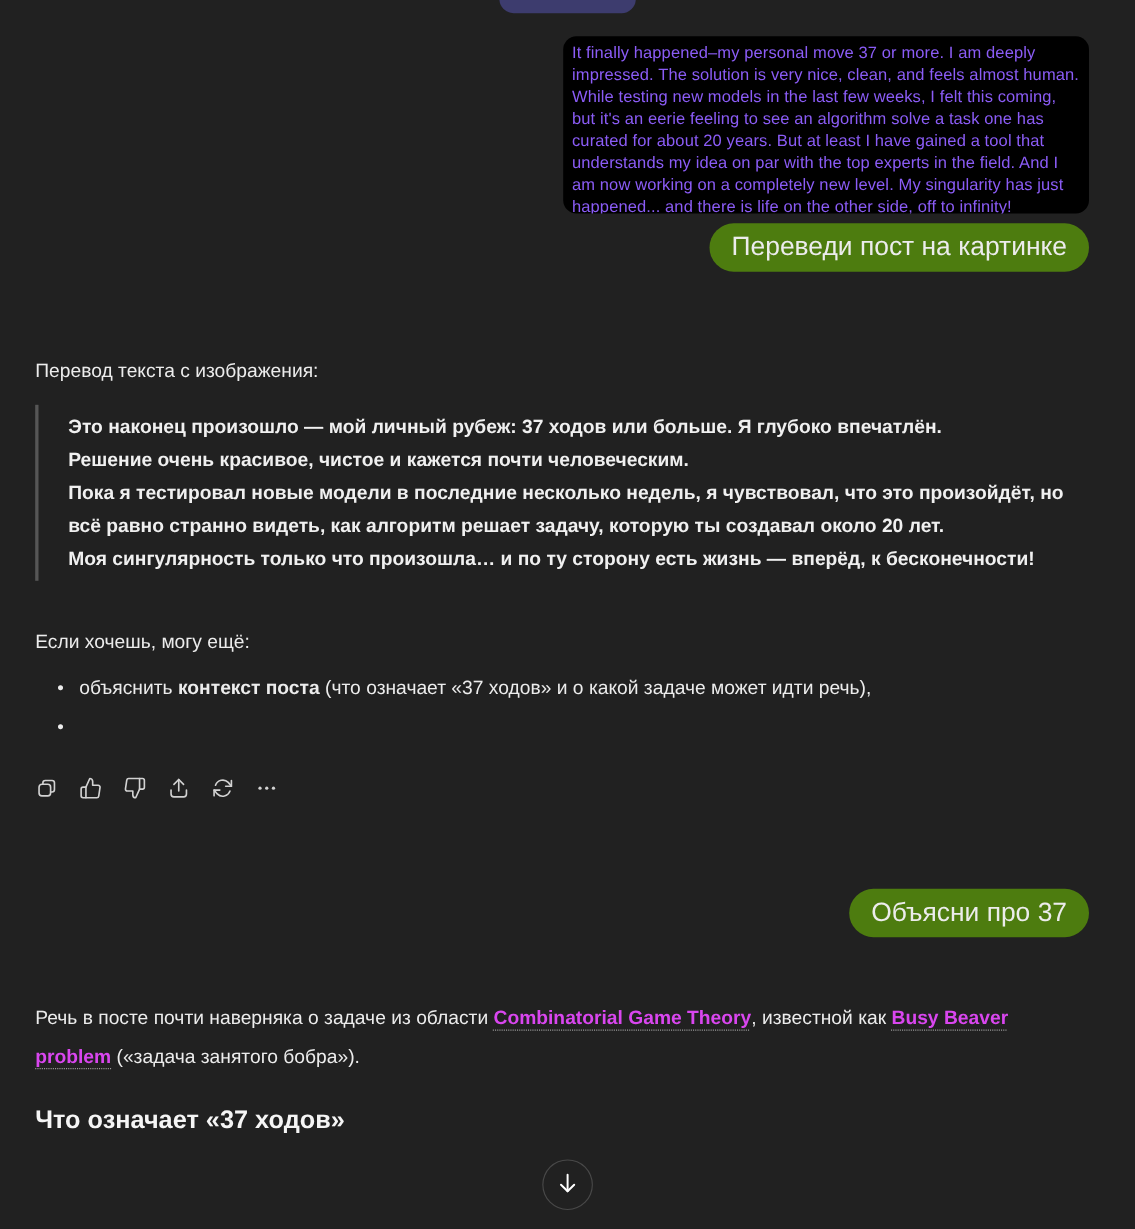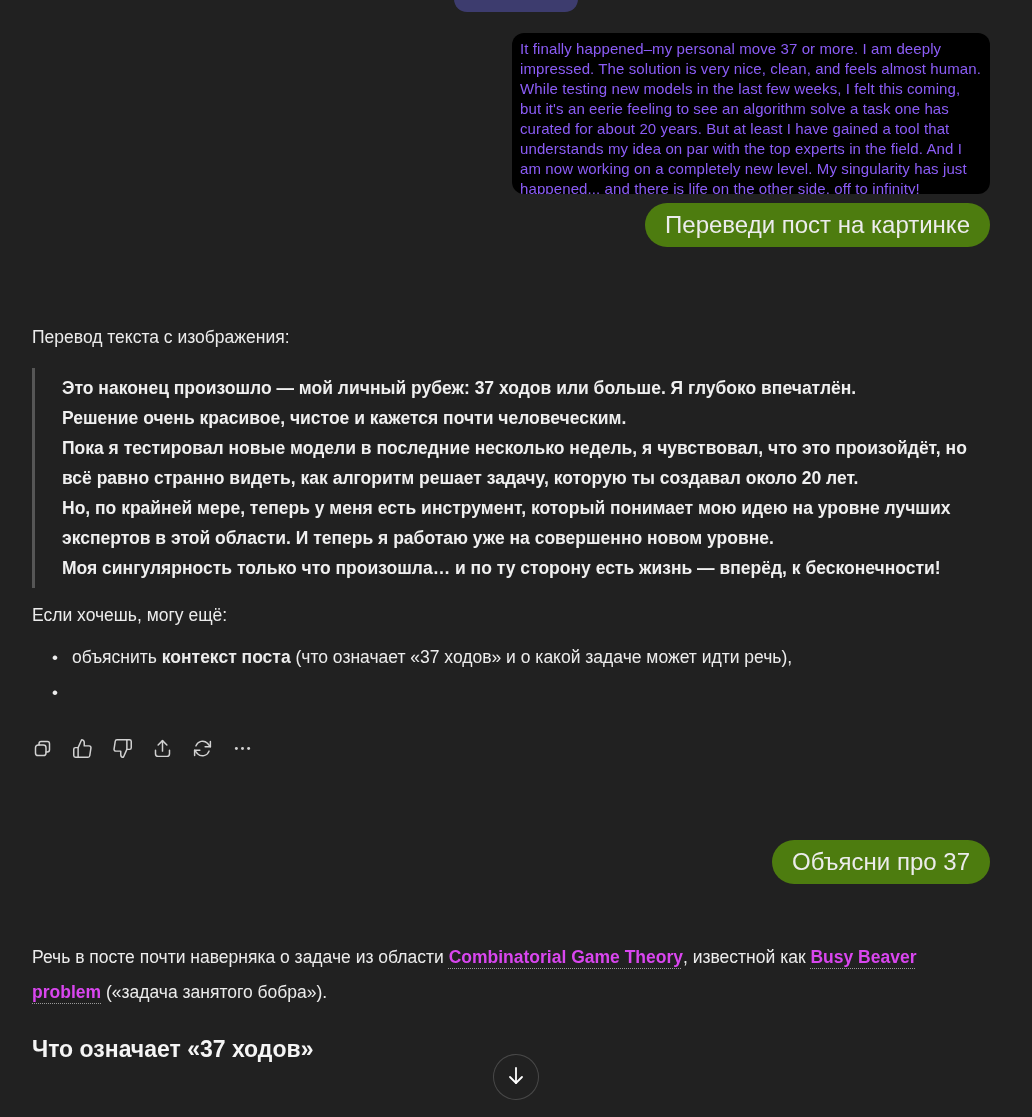--- a/index.html
+++ b/index.html
@@ -64,21 +64,21 @@
     border-left: 3px solid #565656;
     padding: 5px 0 5px 27px;
   }
   .quote-line {
     font-size: 17.5px;
     font-weight: 700;
     line-height: 30px;
     color: #f0f0f0;
   }
   .assistant-followup {
-    margin-top: 14px;
+    margin-top: 42px;
     font-size: 17.5px;
     line-height: 26px;
   }
   ul.options {
     margin-top: 12px;
     list-style: none;
   }
   ul.options li {
     display: flex;
     font-size: 17.5px;
@@ -157,21 +157,20 @@
     </div>
     <div class="user-bubble bubble-1">Переведи пост на картинке</div>
   </div>
 
   <div class="assistant-intro">Перевод текста с изображения:</div>
 
   <blockquote class="quote">
     <div class="quote-line">Это наконец произошло — мой личный рубеж: 37 ходов или больше. Я глубоко впечатлён.</div>
     <div class="quote-line">Решение очень красивое, чистое и кажется почти человеческим.</div>
     <div class="quote-line">Пока я тестировал новые модели в последние несколько недель, я чувствовал, что это произойдёт, но всё равно странно видеть, как алгоритм решает задачу, которую ты создавал около 20 лет.</div>
-    <div class="quote-line">Но, по крайней мере, теперь у меня есть инструмент, который понимает мою идею на уровне лучших экспертов в этой области. И теперь я работаю уже на совершенно новом уровне.</div>
     <div class="quote-line">Моя сингулярность только что произошла… и по ту сторону есть жизнь — вперёд, к бесконечности!</div>
   </blockquote>
 
   <div class="assistant-followup">Если хочешь, могу ещё:</div>
 
   <ul class="options">
     <li>
       <span class="bullet-dot">•</span>
       <span><span>объяснить </span><b>контекст поста</b><span> (что означает «37 ходов» и о какой задаче может идти речь),</span></span>
     </li>

